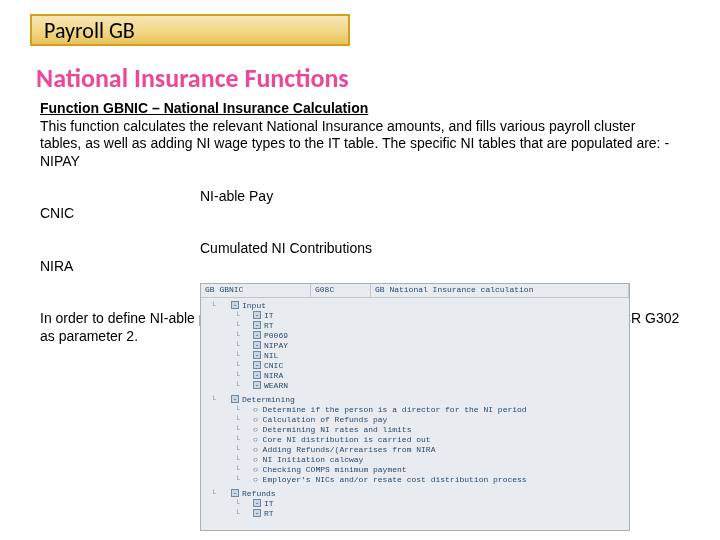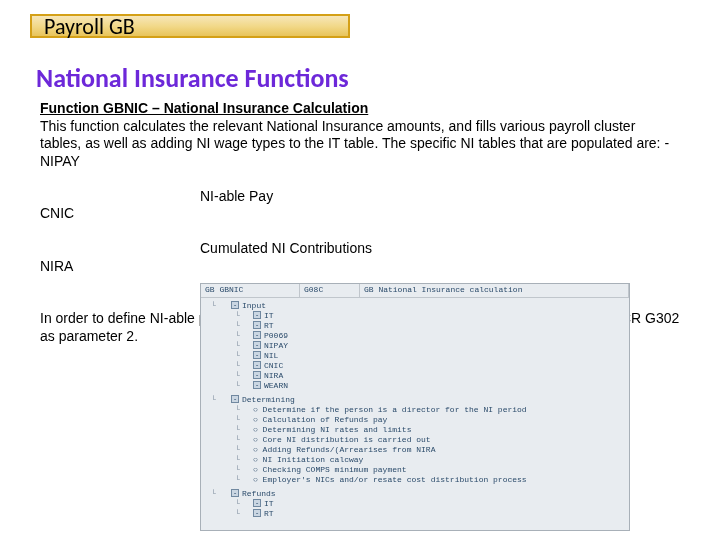--- a/index.html
+++ b/index.html
@@ -9,37 +9,37 @@
     background: #fff;
     font-family: Calibri, Arial, sans-serif;
     position: relative;
     overflow: hidden;
   }
   .title-box {
     position: absolute;
     top: 14px;
     left: 30px;
     width: 320px;
-    height: 24px;
+    height: 32px;
     background: linear-gradient(to bottom, #f7e6b8 0%, #f2d98a 50%, #e8c45a 100%);
     border: 2px solid #d4a017;
     display: flex;
     align-items: center;
     padding-left: 12px;
     font-size: 22px;
     font-weight: 400;
     color: #000;
   }
   .subtitle {
     position: absolute;
     top: 62px;
     left: 36px;
     font-size: 26px;
     font-weight: 700;
-    color: #6d28d9;
+    color: #ec4899;
   }
   .content {
     position: absolute;
     top: 100px;
     left: 40px;
     right: 40px;
     font-family: Liberation Sans, sans-serif;
     font-size: 14px;
     line-height: 1.25;
     color: #000;
@@ -137,21 +137,21 @@
       <div class="table-row">
         <div class="col1">NIRA</div>
         <div class="col2">NI Refunds/ Arrears</div>
       </div>
     </div>
   <div>In order to define NI-able pay, using Cumulation class '31', the function has to be called with PCR G302 as parameter 2.</div>
 </div>
 
 <div class="sap-panel">
   <div class="sap-header-row double-row">
-    <div class="cell2" style="width:99px">GB GBNIC</div>
+    <div class="cell2" style="width:110px">GB GBNIC</div>
     <div class="cell2" style="width:60px">G08C</div>
     <div class="cell2" style="flex:1">GB National Insurance calculation</div>
   </div>
   <div class="sap-body" id="sap-body">
       <div class="sap-line section">
         <span class="tree">└</span>
         <span class="box minus"></span>
         <span class="txt">Input</span>
       </div>
       <div class="sap-line indent1 section">

